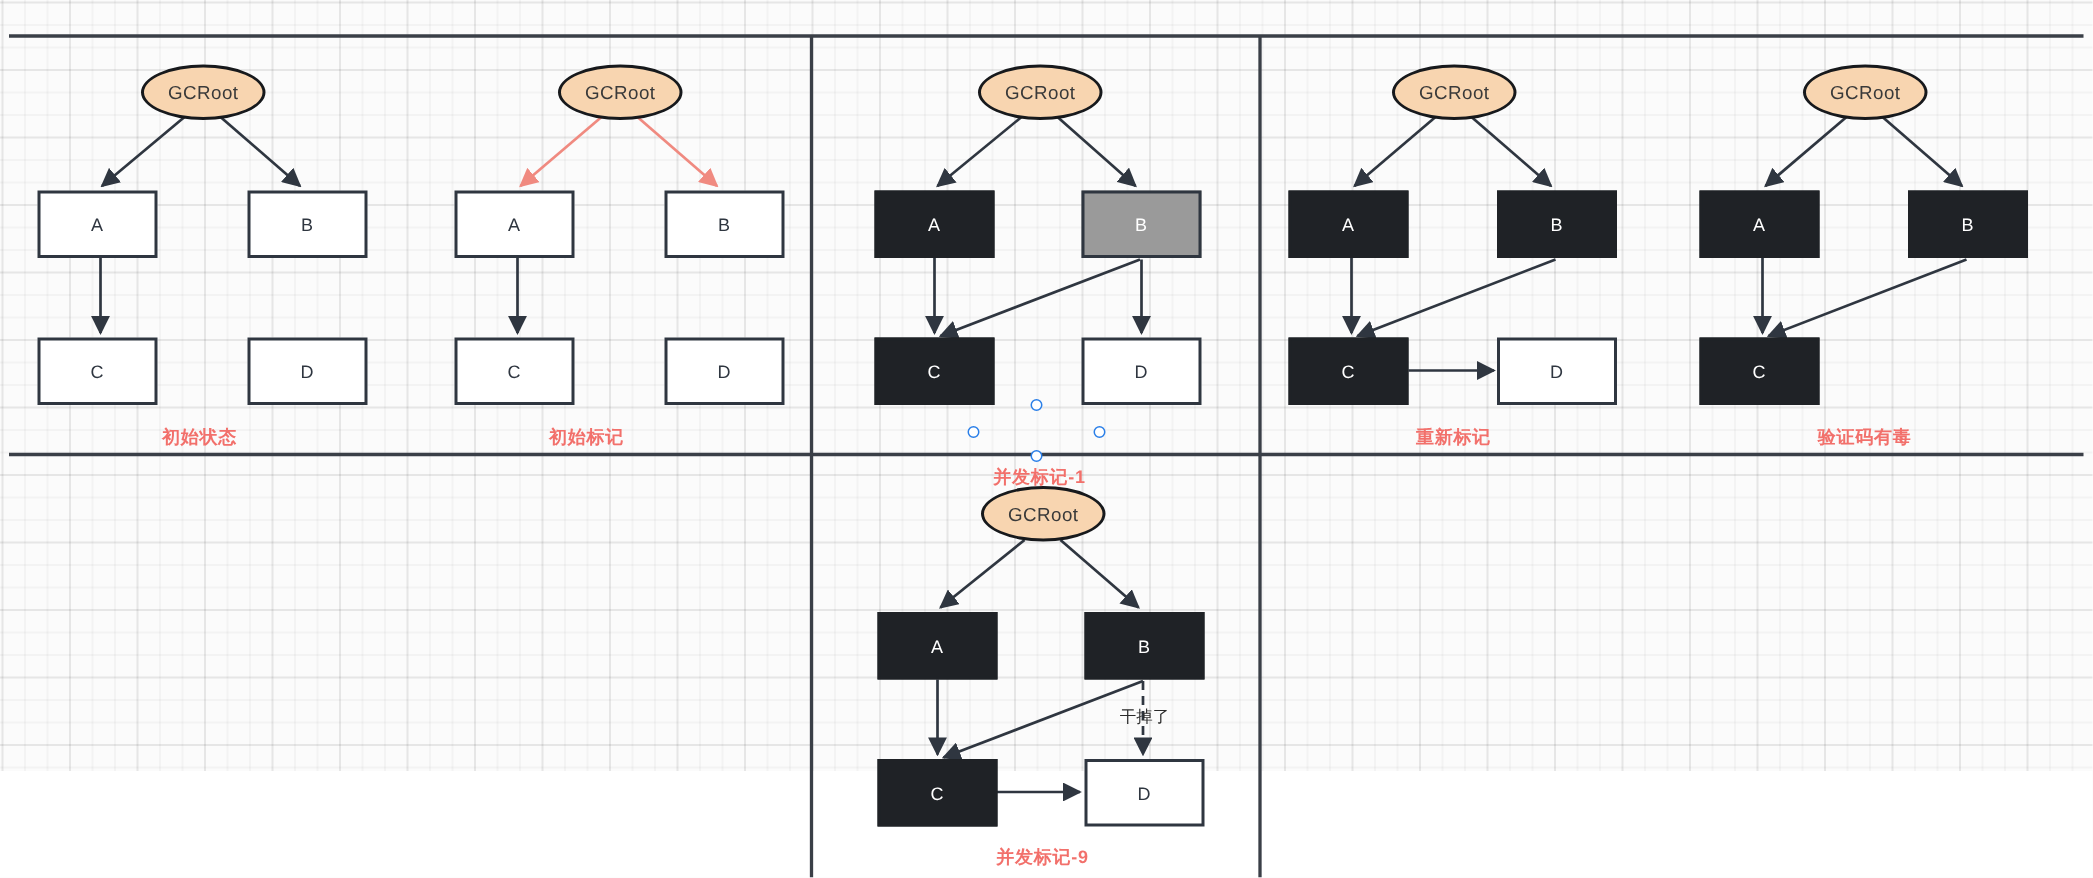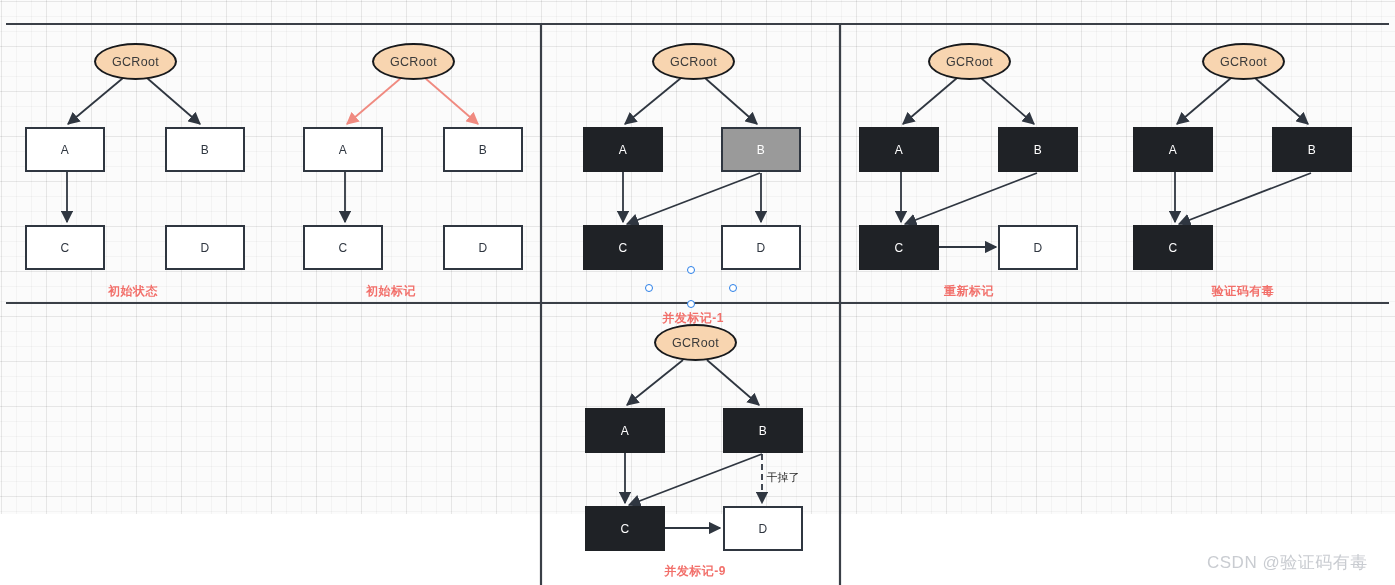--- a/index.html
+++ b/index.html
@@ -180,18 +180,17 @@
   <div class="node box black" style="left:1133px;top:127px;width:80px;height:45px;">A</div>
   <div class="node box black" style="left:1272px;top:127px;width:80px;height:45px;">B</div>
   <div class="node box black" style="left:1133px;top:225px;width:80px;height:45px;">C</div>
   <div class="panel-label" style="left:1243px;top:283px;">验证码有毒</div>
 
   <div class="node ellipse" style="left:654px;top:324px;width:83px;height:37px;">GCRoot</div>
   <div class="node box black" style="left:585px;top:408px;width:80px;height:45px;">A</div>
   <div class="node box black" style="left:723px;top:408px;width:80px;height:45px;">B</div>
   <div class="node box black" style="left:585px;top:506px;width:80px;height:45px;">C</div>
   <div class="node box white" style="left:723px;top:506px;width:80px;height:45px;">D</div>
-  <div class="edge-label" style="left:763px;top:470px;margin-left:20px;">干掉了</div>
+  <div class="edge-label" style="left:763px;top:470px;">干掉了</div>
   <div class="panel-label" style="left:695px;top:563px;">并发标记-9</div>
 
-  <div class="watermark" style="left:1207px;top:551px;">CSDN @验证码有毒</div>
 
 </div>
 
 </body></html>

